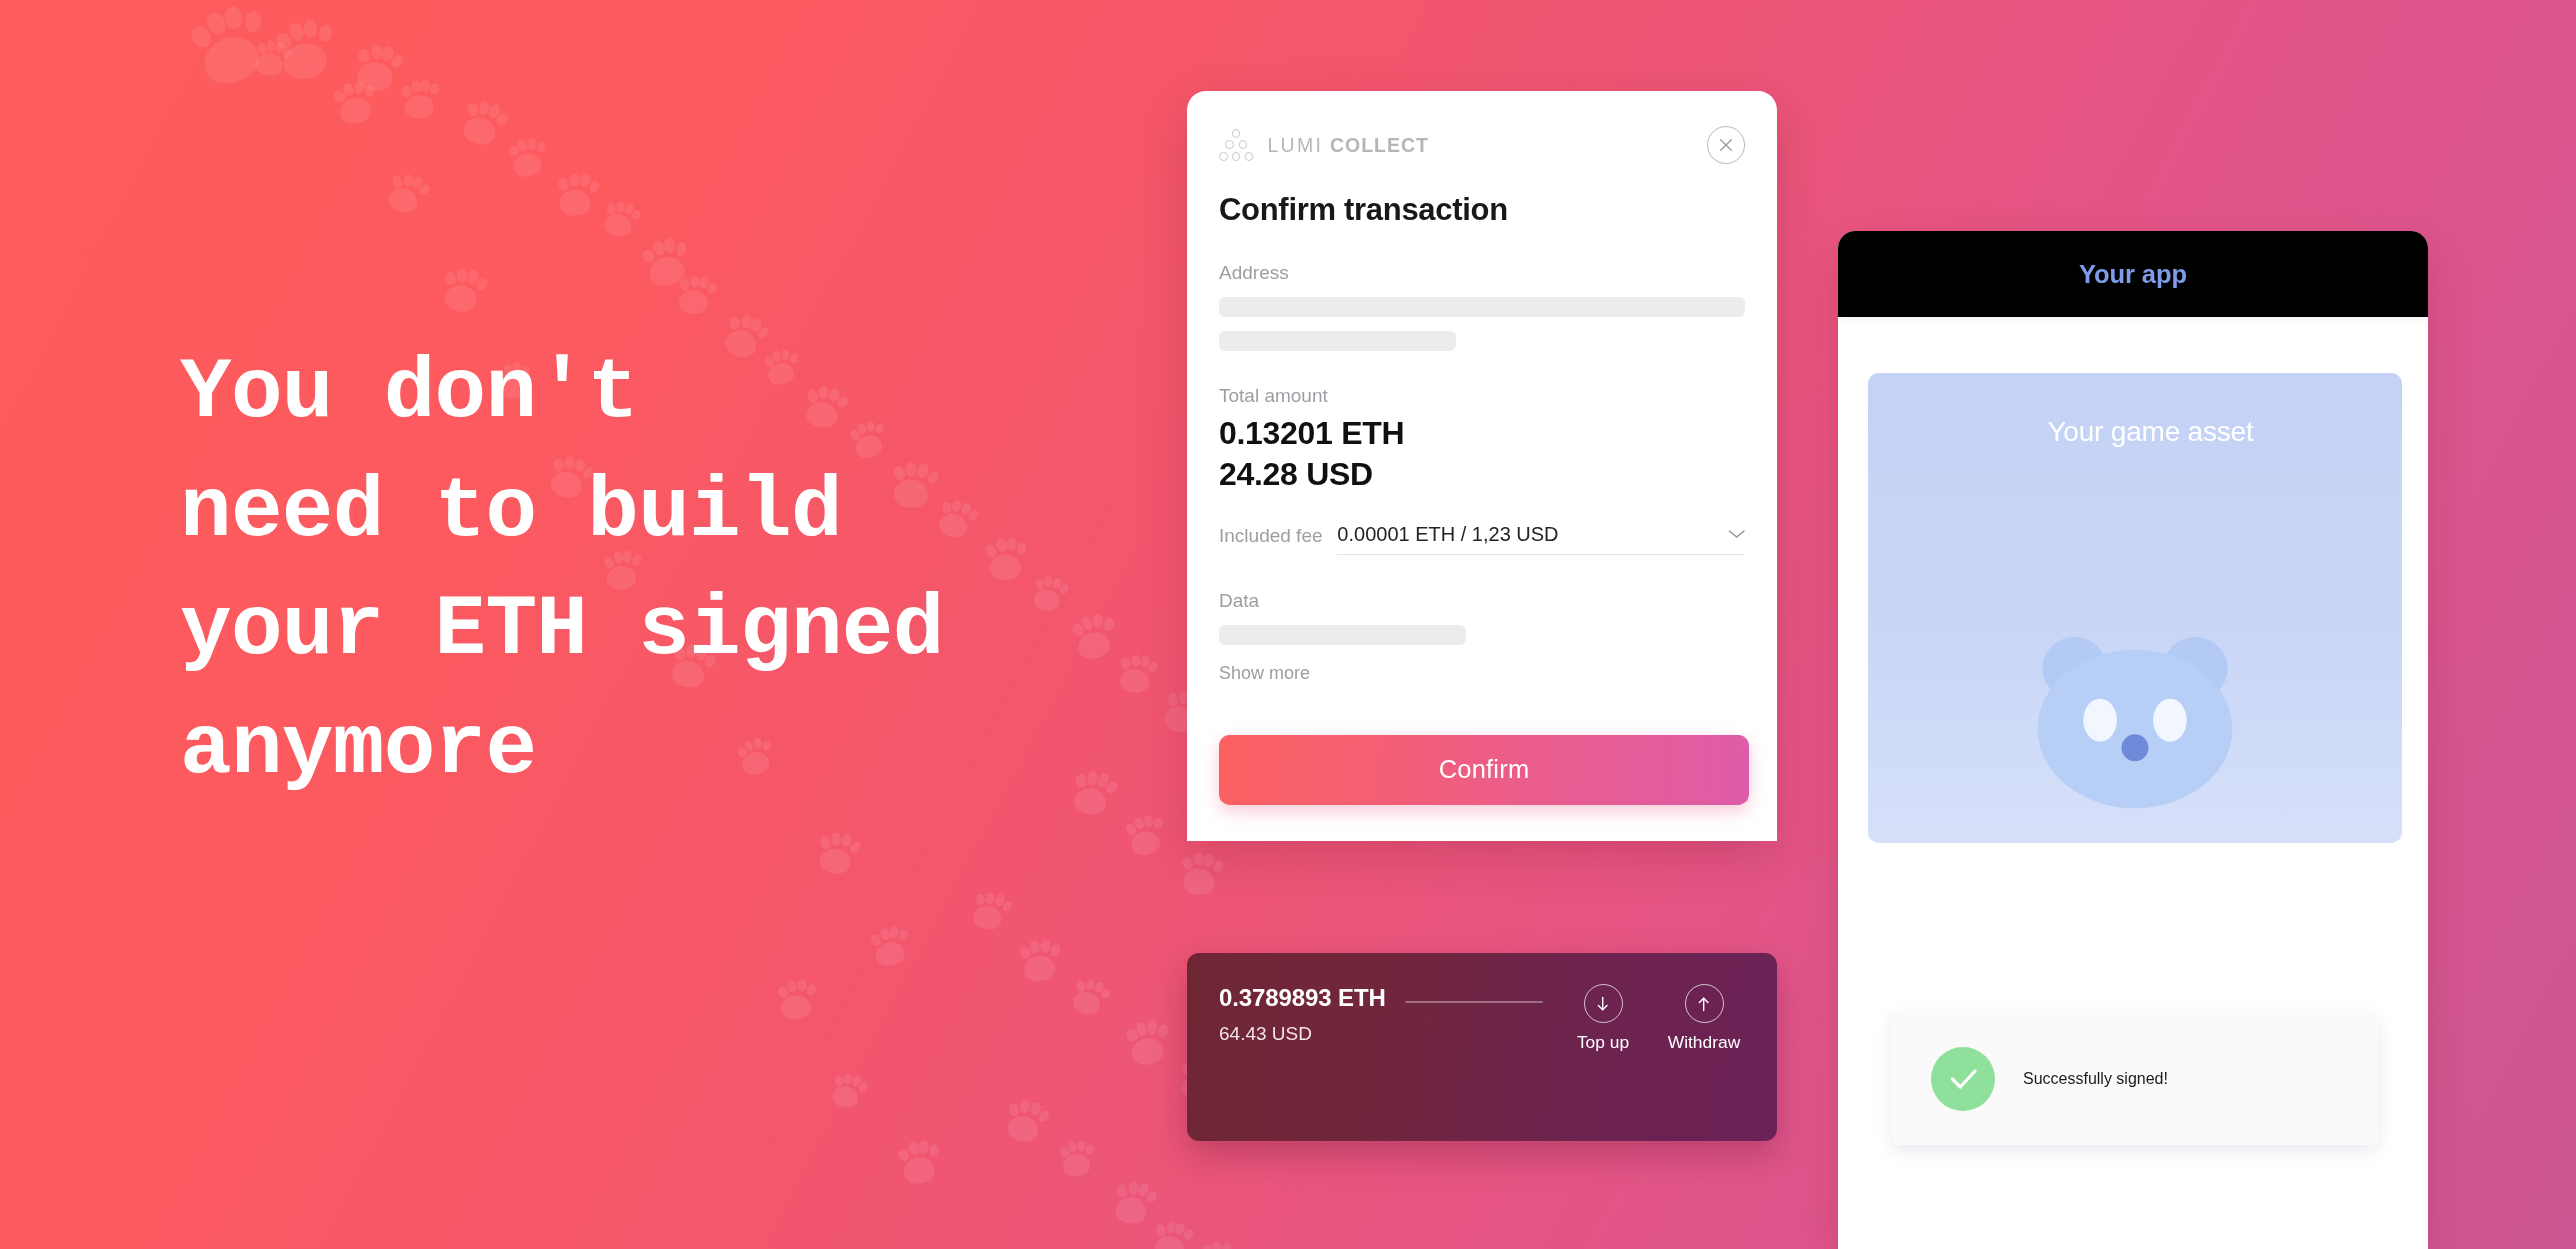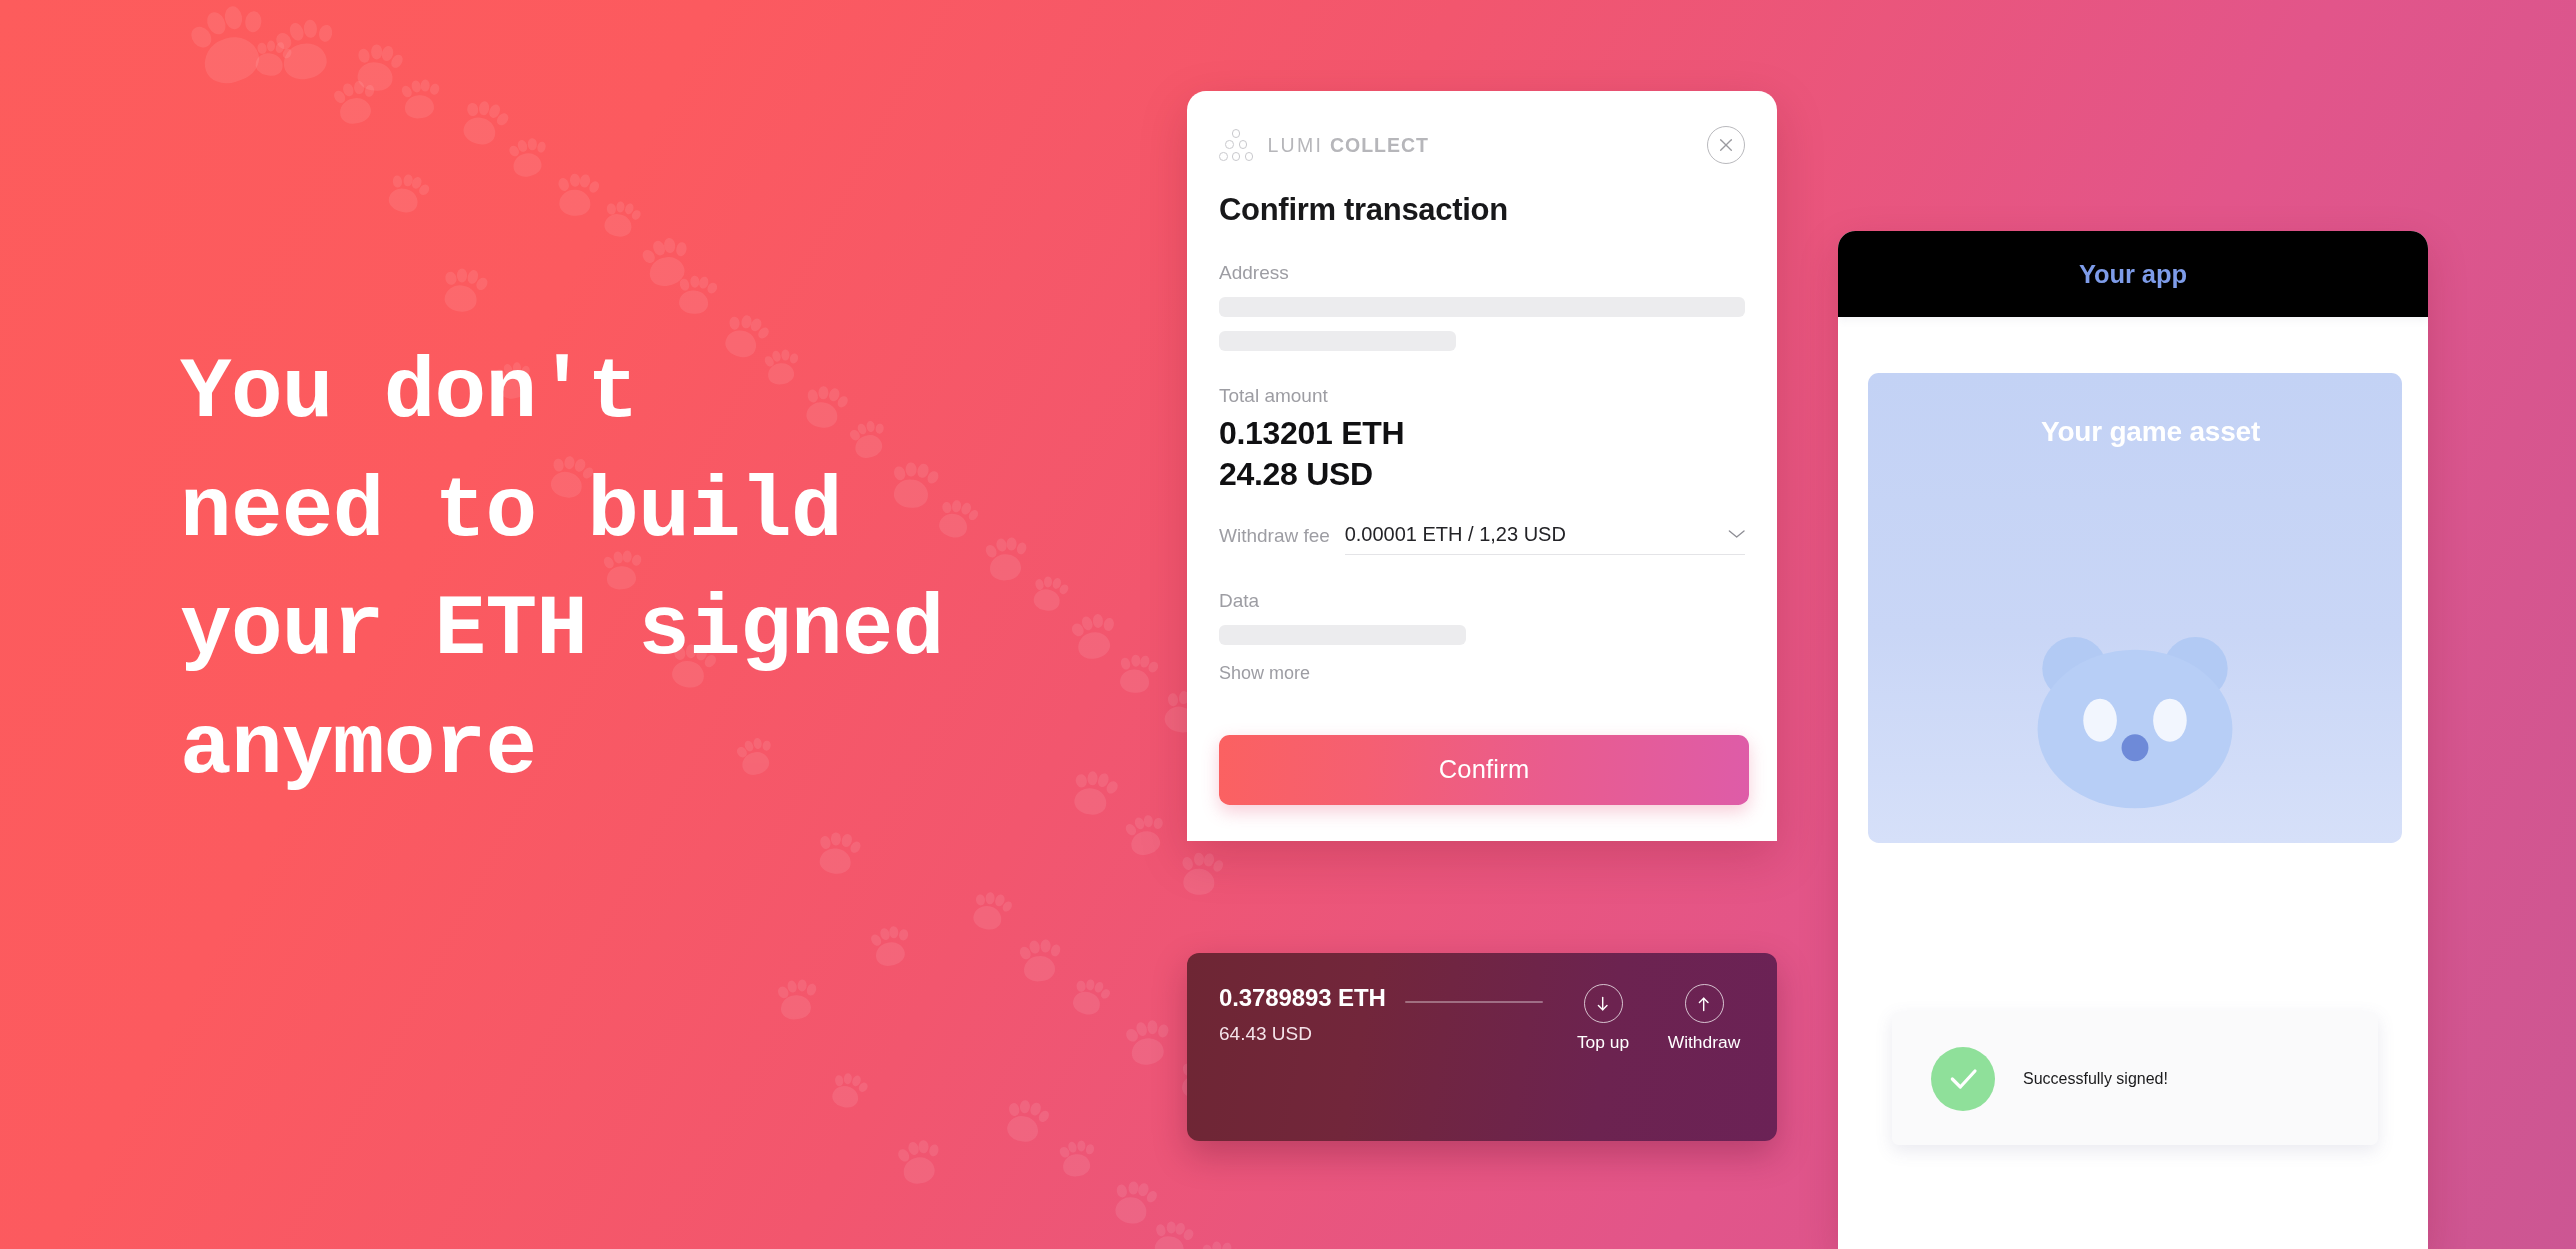--- a/index.html
+++ b/index.html
@@ -133,21 +133,21 @@
   }
   #phone-title { font-size:25.5px; font-weight:700; color:#7E9CE9; letter-spacing:-0.1px; }
 
   #asset-card {
     position:absolute; left:29.5px; top:142px; width:534px; height:470px;
     border-radius:10.7px;
     background:linear-gradient(180deg, #C3D2F5 0%, #C9D6F6 55%, #D6E0F9 100%);
   }
   #asset-title {
     position:absolute; left:0; right:0; top:43px; text-align:center;
-    font-size:28px; font-weight:700; color:#fff; letter-spacing:-0.2px;margin-left:32px;
+    font-size:28px; font-weight:400; color:#fff; letter-spacing:-0.2px;margin-left:32px;
   }
   #bear { position:absolute; left:50%; top:243px; transform:translateX(-50%); width:215px; height:195px; }
 
   #toast {
     position:absolute; left:54px; top:781px; width:486px; height:133px;
     background:#fafafb; border-radius:6.7px;
     box-shadow:0 5.4px 17.4px rgba(90,90,140,.13);
     display:flex; align-items:center; padding-left:39px; gap:28px;
   }
   #toast-check {
@@ -546,21 +546,21 @@
       <div id="addr-bar-2" class="skel"></div>
     </div>
 
     <div id="amount-block">
       <div class="field-label">Total amount</div>
       <div class="amount-line">0.13201 ETH</div>
       <div class="amount-line">24.28 USD</div>
     </div>
 
     <div id="fee-row">
-      <div id="fee-label">Withdraw fee</div>
+      <div id="fee-label">Included fee</div>
       <div id="fee-select">
         <span id="fee-value">0.00001 ETH / 1,23 USD</span>
         <svg id="fee-chevron" viewBox="0 0 26 15" fill="none" stroke="#8e8e95" stroke-width="2" stroke-linecap="round" stroke-linejoin="round">
           <polyline points="2,3 13,12 24,3"></polyline>
         </svg>
       </div>
     </div>
 
     <div id="data-block">
       <div class="field-label">Data</div>

